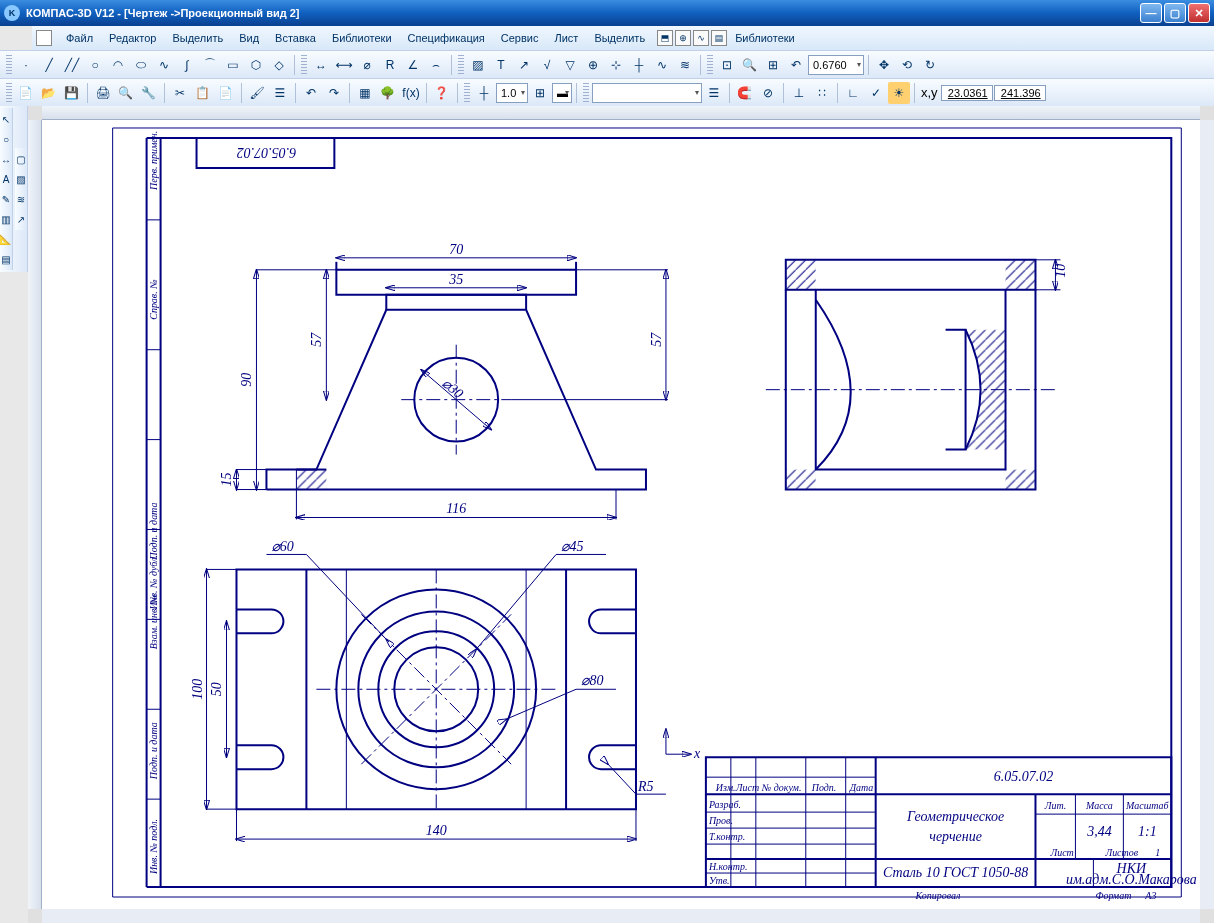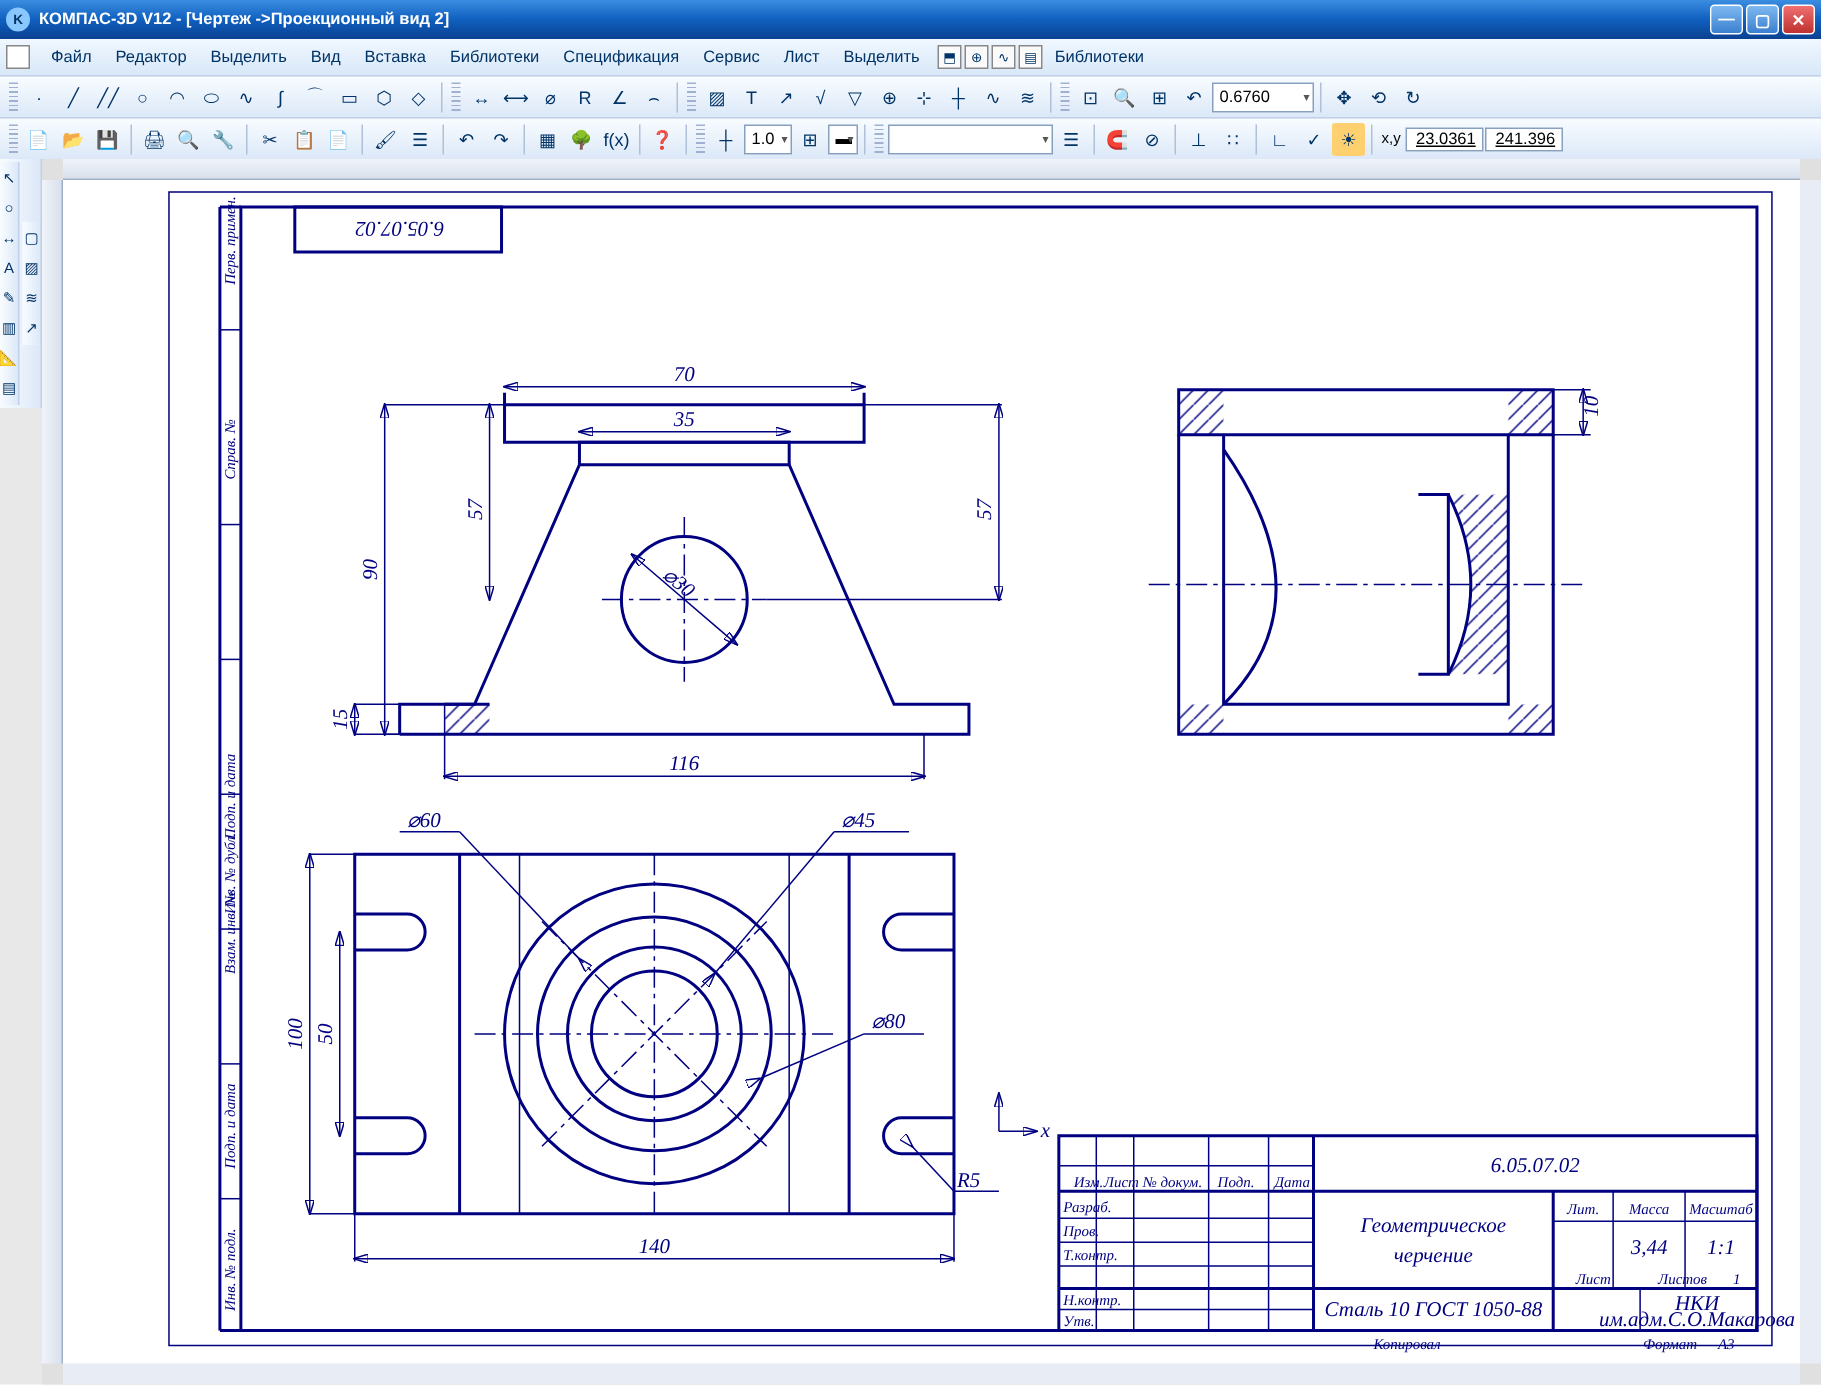--- a/index.html
+++ b/index.html
@@ -6,21 +6,21 @@
 body { background: #e8e8e8; width: 1214px; height: 923px; overflow: hidden; font-size: 11px; }
 
 
 .titlebar { background: linear-gradient(to bottom, #3a8de0 0%, #1060c0 50%, #0a4090 100%); height: 26px; display: flex; align-items: center; padding: 0 4px; color: #fff; font-weight: bold; }
 .titlebar .icon { width: 16px; height: 16px; background: #88c8ff; border-radius: 50%; margin-right: 6px; display: flex; align-items: center; justify-content: center; font-size: 9px; color: #003366; }
 .titlebar .wincontrols { margin-left: auto; display: flex; gap: 2px; }
 .titlebar .wincontrols div { width: 22px; height: 20px; background: linear-gradient(to bottom,#7fb8f0,#3a80d0); border: 1px solid #fff; border-radius: 3px; display: flex; align-items: center; justify-content: center; }
 .titlebar .wincontrols .close { background: linear-gradient(to bottom,#f07070,#c03030); }
 
 
-.menubar { background: linear-gradient(to bottom,#f0f7ff,#d8e8f8); height: 24px; display: flex; align-items: center; padding: 0 4px; font-size: 11px; color: #003366; }
+.menubar { background: linear-gradient(to bottom,#f0f7ff,#d8e8f8); height: 24px; display: flex; align-items: center; padding: 0 4px; font-size: 11px; color: #003366; margin-left: 32px; }
 .menubar .doc-icon { width: 16px; height: 16px; background: #fff; border: 1px solid #888; margin-right: 6px; }
 .menubar span { padding: 3px 8px; cursor: default; }
 .menubar .mini-icons { margin-left: 4px; display: flex; gap: 2px; }
 .menubar .mini-icons div { width: 16px; height: 16px; border: 1px solid #888; background: #fafafa; display: flex; align-items: center; justify-content: center; font-size: 9px; }
 
 
 .toolbar { background: linear-gradient(to bottom,#f8fcff,#dce8f8); height: 28px; border-top: 1px solid #c0d0e8; display: flex; align-items: center; padding: 0 4px; gap: 1px; flex-wrap: nowrap; overflow: hidden;}
 .toolbar .grip { width: 6px; height: 20px; background: repeating-linear-gradient(to bottom,#a0b0d0 0,#a0b0d0 1px,transparent 1px,transparent 3px); margin: 0 2px; }
 .tbtn { width: 22px; height: 22px; border: 1px solid transparent; display: flex; align-items: center; justify-content: center; font-size: 12px; color: #003366; cursor: default; border-radius: 2px;}
 .sep { width: 1px; height: 20px; background: #b0c0d8; margin: 0 3px; }
@@ -121,21 +121,21 @@
   <div class="tbtn">⊹</div>
   <div class="tbtn">┼</div>
   <div class="tbtn">∿</div>
   <div class="tbtn">≋</div>
   <div class="sep"></div>
   <div class="grip"></div>
   <div class="tbtn">⊡</div>
   <div class="tbtn" style="color:#0066aa">🔍</div>
   <div class="tbtn">⊞</div>
   <div class="tbtn">↶</div>
-  <div class="combo" style="width:68px">
+  <div class="combo" style="width:56px">
       <span>0.6760</span>
     </div>
   <div class="sep"></div>
   <div class="tbtn">✥</div>
   <div class="tbtn">⟲</div>
   <div class="tbtn">↻</div>
 </div>
 
 <div class="toolbar">
   <div class="grip"></div>
@@ -178,21 +178,21 @@
   <div class="tbtn" style="color:#cc0000">🧲</div>
   <div class="tbtn">⊘</div>
   <div class="sep"></div>
   <div class="tbtn">⊥</div>
   <div class="tbtn">∷</div>
   <div class="sep"></div>
   <div class="tbtn">∟</div>
   <div class="tbtn">✓</div>
   <div class="tbtn" style="background:#ffd070">☀</div>
   <div class="sep"></div>
-  <span style="font-size:10px;margin:0 2px">x,y</span>
+  <span style="font-size:13px;margin:0 2px">x,y</span>
   <div class="coord">23.0361</div>
   <div class="coord">241.396</div>
 </div>
 
 <div class="left-area">
   <div class="left-tb outer">
     <div class="left-tb">
       <div class="lbtn">↖</div>
       <div class="lbtn">○</div>
       <div class="lbtn">↔</div>

